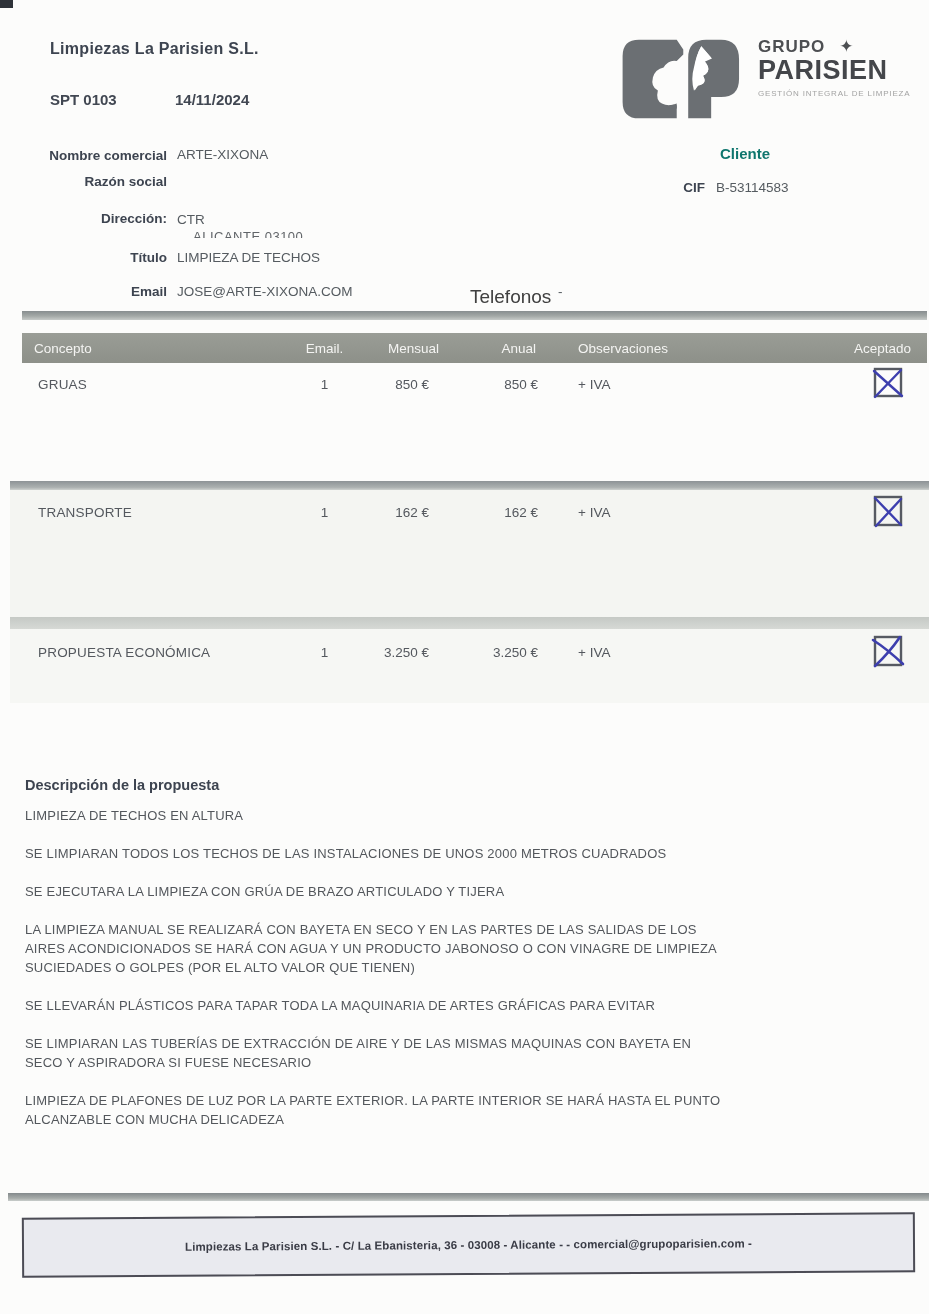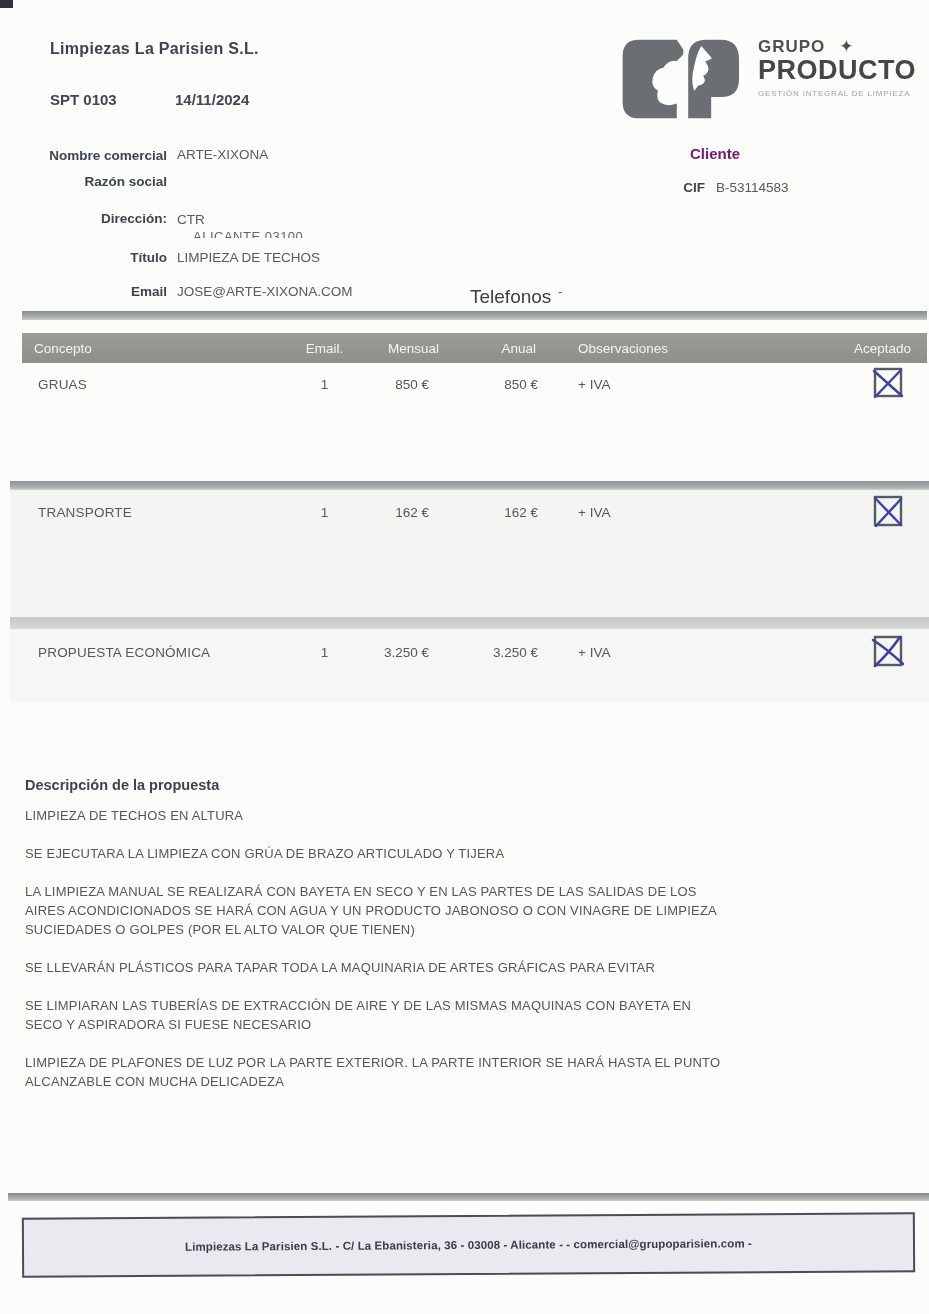--- a/index.html
+++ b/index.html
@@ -23,21 +23,21 @@
   
   .logo { left:610px; top:30px; width:312px; height:92px; }
   .logo-mark { position:absolute; left:0; top:8px; }
   .logo-text { position:absolute; left:148px; top:6px; }
   .logo-group { font-size:17px; font-weight:bold; color:#4d4f52; letter-spacing:1px; display:inline-block; }
   .logo-star { font-size:17px; color:#4d4f52; margin-left:14px; }
   .logo-name { font-size:27px; font-weight:bold; color:#44464a; letter-spacing:.5px; margin-top:-2px; }
   .logo-tagline { font-size:8px; color:#a3a3a3; letter-spacing:.8px; margin-top:3px; white-space:nowrap; }
 
   
-  .client-title { left:690px; top:145px; width:110px; font-size:15px; font-weight:bold; color:#701a75; }
+  .client-title { left:690px; top:145px; width:110px; text-align:center; font-size:15px; font-weight:bold; color:#0f766e; }
   .cif-label { left:660px; top:180px; width:45px; text-align:right; font-size:13.5px; font-weight:bold; color:#3d4450; }
   .cif-value { left:716px; top:180px; font-size:13.5px; color:#555b60; }
 
   .field-label { left:0; width:167px; text-align:right; font-size:13.5px; font-weight:bold; color:#3d4450; }
   .field-value { left:177px; font-size:13.5px; color:#555b60; }
   .field-value2-clip { left:193px; height:9px; overflow:hidden; font-size:13px; color:#606468; letter-spacing:.5px; }
   .phones-label { left:470px; top:286px; font-size:19px; font-weight:normal; color:#404040; }
   .phones-value { left:558px; top:284px; font-size:13.5px; color:#555b60; }
 
   
@@ -108,21 +108,21 @@
         <path fill="#6b6f73" d="M70,2 H24 Q4,2 4,22 V78 Q4,98 24,98 H70 V80 Q60,84 52,80 Q44,76 47,64 Q38,60 41,48 Q44,38 54,36 Q60,26 70,28 L78,20 V14 Z"></path>
         <path fill="#6b6f73" d="M70,86 Q62,88 58,84 Q64,80 70,82 Z"></path>
 
         <path fill="#6b6f73" d="M84,98 V24 Q84,2 106,2 H124 Q146,2 146,26 V50 Q146,72 124,72 H112 V98 Z
            M100,10 L112,24 L104,28 Q114,40 102,46 Q108,56 96,58 L92,64 Q88,50 92,36 Q94,20 100,10 Z" fill-rule="evenodd"></path>
         <path fill="#ffffff" d="M100,10 L113,25 L104,29 Q114,40 102,46 Q108,55 96,58 L91,64 Q87,50 91,36 Q94,20 100,10 Z"></path>
       </svg>
     </div>
     <div class="logo-text">
       <span class="logo-group">GRUPO</span><span class="logo-star">✦</span>
-      <div class="logo-name">PRODUCTO</div>
+      <div class="logo-name">PARISIEN</div>
       <div class="logo-tagline">GESTIÓN INTEGRAL DE LIMPIEZA</div>
     </div>
   </div>
 
   <div class="abs client-title">Cliente</div>
   <div class="abs cif-label">CIF</div>
   <div class="abs cif-value">B-53114583</div>
 
   <div class="abs field-label" style="top:148px">Nombre comercial</div>
   <div class="abs field-value" style="top:147px">ARTE-XIXONA</div>
@@ -192,20 +192,21 @@
     <div class="c6"><span class="checkbox"><svg width="34" height="36" viewBox="0 0 34 36">
             <rect x="4" y="4" width="26" height="28" fill="none" stroke="#565a62" stroke-width="2.4"></rect>
             <path d="M2,7 Q16,16 32,31" stroke="#3d3fae" stroke-width="2.6" fill="none" stroke-linecap="round"></path>
             <path d="M29,4 Q18,20 4,33" stroke="#3d3fae" stroke-width="2.6" fill="none" stroke-linecap="round"></path>
           </svg></span></div>
   </div>
 
   <div class="abs desc-title">Descripción de la propuesta</div>
   <div class="abs desc-body">
     <div class="line">LIMPIEZA DE TECHOS EN ALTURA</div>
+    <div class="line gap">SE LIMPIARAN TODOS LOS TECHOS DE LAS INSTALACIONES DE UNOS 2000 METROS CUADRADOS</div>
     <div class="line gap">SE EJECUTARA LA LIMPIEZA CON GRÚA DE BRAZO ARTICULADO Y TIJERA</div>
     <div class="line gap">LA LIMPIEZA MANUAL SE REALIZARÁ CON BAYETA EN SECO Y EN LAS PARTES DE LAS SALIDAS DE LOS</div>
     <div class="line">AIRES ACONDICIONADOS SE HARÁ CON AGUA Y UN PRODUCTO JABONOSO O CON VINAGRE DE LIMPIEZA</div>
     <div class="line">SUCIEDADES O GOLPES (POR EL ALTO VALOR QUE TIENEN)</div>
     <div class="line gap">SE LLEVARÁN PLÁSTICOS PARA TAPAR TODA LA MAQUINARIA DE ARTES GRÁFICAS PARA EVITAR</div>
     <div class="line gap">SE LIMPIARAN LAS TUBERÍAS DE EXTRACCIÓN DE AIRE Y DE LAS MISMAS MAQUINAS CON BAYETA EN</div>
     <div class="line">SECO Y ASPIRADORA SI FUESE NECESARIO</div>
     <div class="line gap">LIMPIEZA DE PLAFONES DE LUZ POR LA PARTE EXTERIOR. LA PARTE INTERIOR SE HARÁ HASTA EL PUNTO</div>
     <div class="line">ALCANZABLE CON MUCHA DELICADEZA</div>
   </div>

